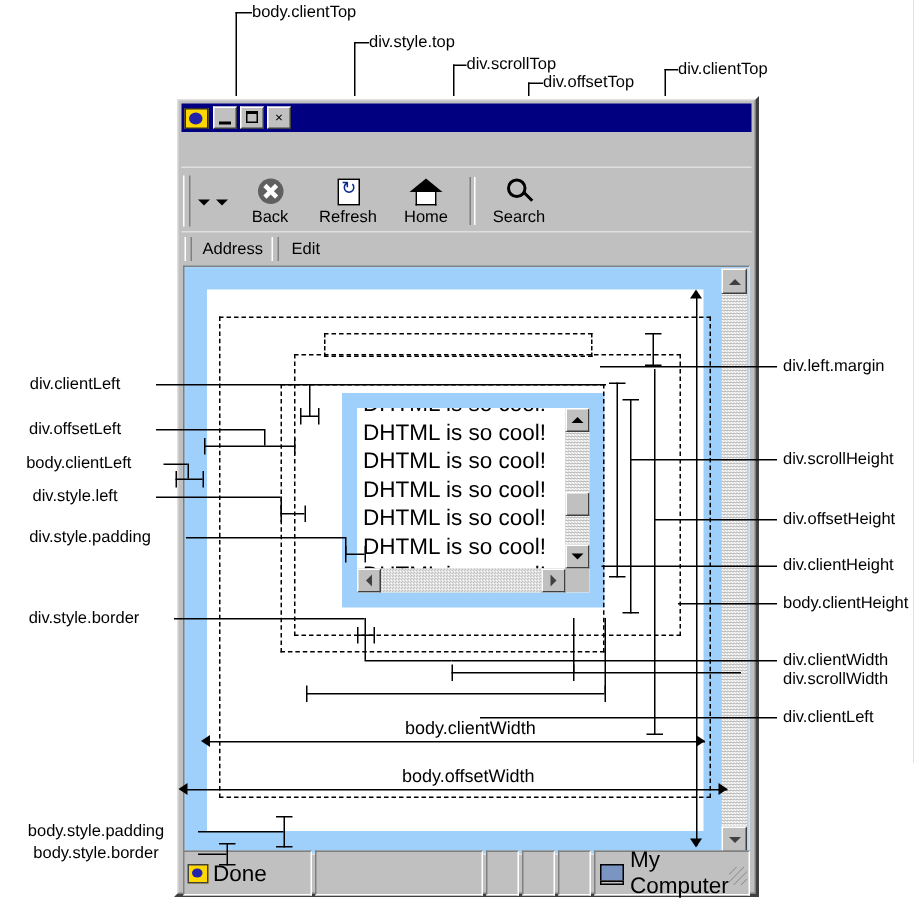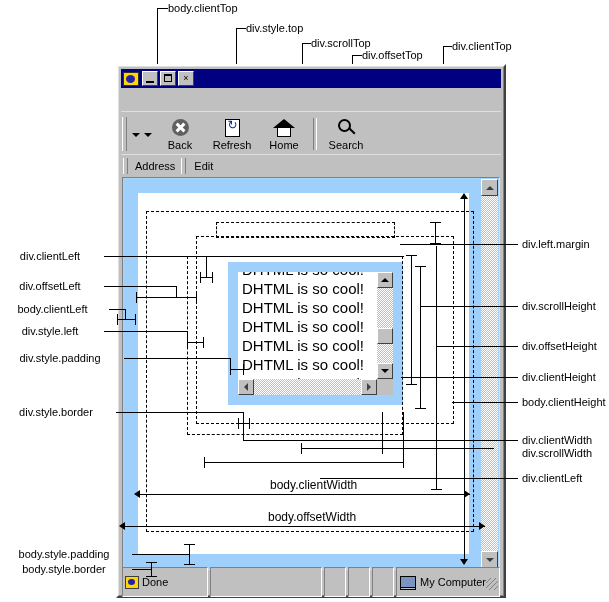--- a/index.html
+++ b/index.html
@@ -218,21 +218,21 @@
 
   
   .statusbar{
     position:absolute;left:3px;right:3px;bottom:3px;height:20px;
     background:#c0c0c0;display:flex;align-items:center;gap:2px;
   }
   .sbox{
     height:30px;background:#c0c0c0;box-sizing:border-box;
     border-top:1px solid #808080;border-left:1px solid #808080;
     border-right:1px solid #fff;border-bottom:1px solid #fff;
-    display:flex;align-items:center;font-size:11px;
+    display:flex;align-items:center;font-size:15px;
   }
   .sb-done{width:86px;padding-left:2px;}
   .sb-flex{flex:1 1 auto;}
   .sb-sm{width:22px;}
   .sb-comp{width:104px;padding-left:3px;}
   .dot-ico{
     width:14px;height:13px;margin-right:3px;flex:0 0 auto;
     background:#ffd700;border:1px solid #404040;position:relative;box-sizing:border-box;
   }
   .dot-ico:after{content:"";position:absolute;left:2px;top:2px;width:7px;height:6px;background:#2222aa;border-radius:50%;}

